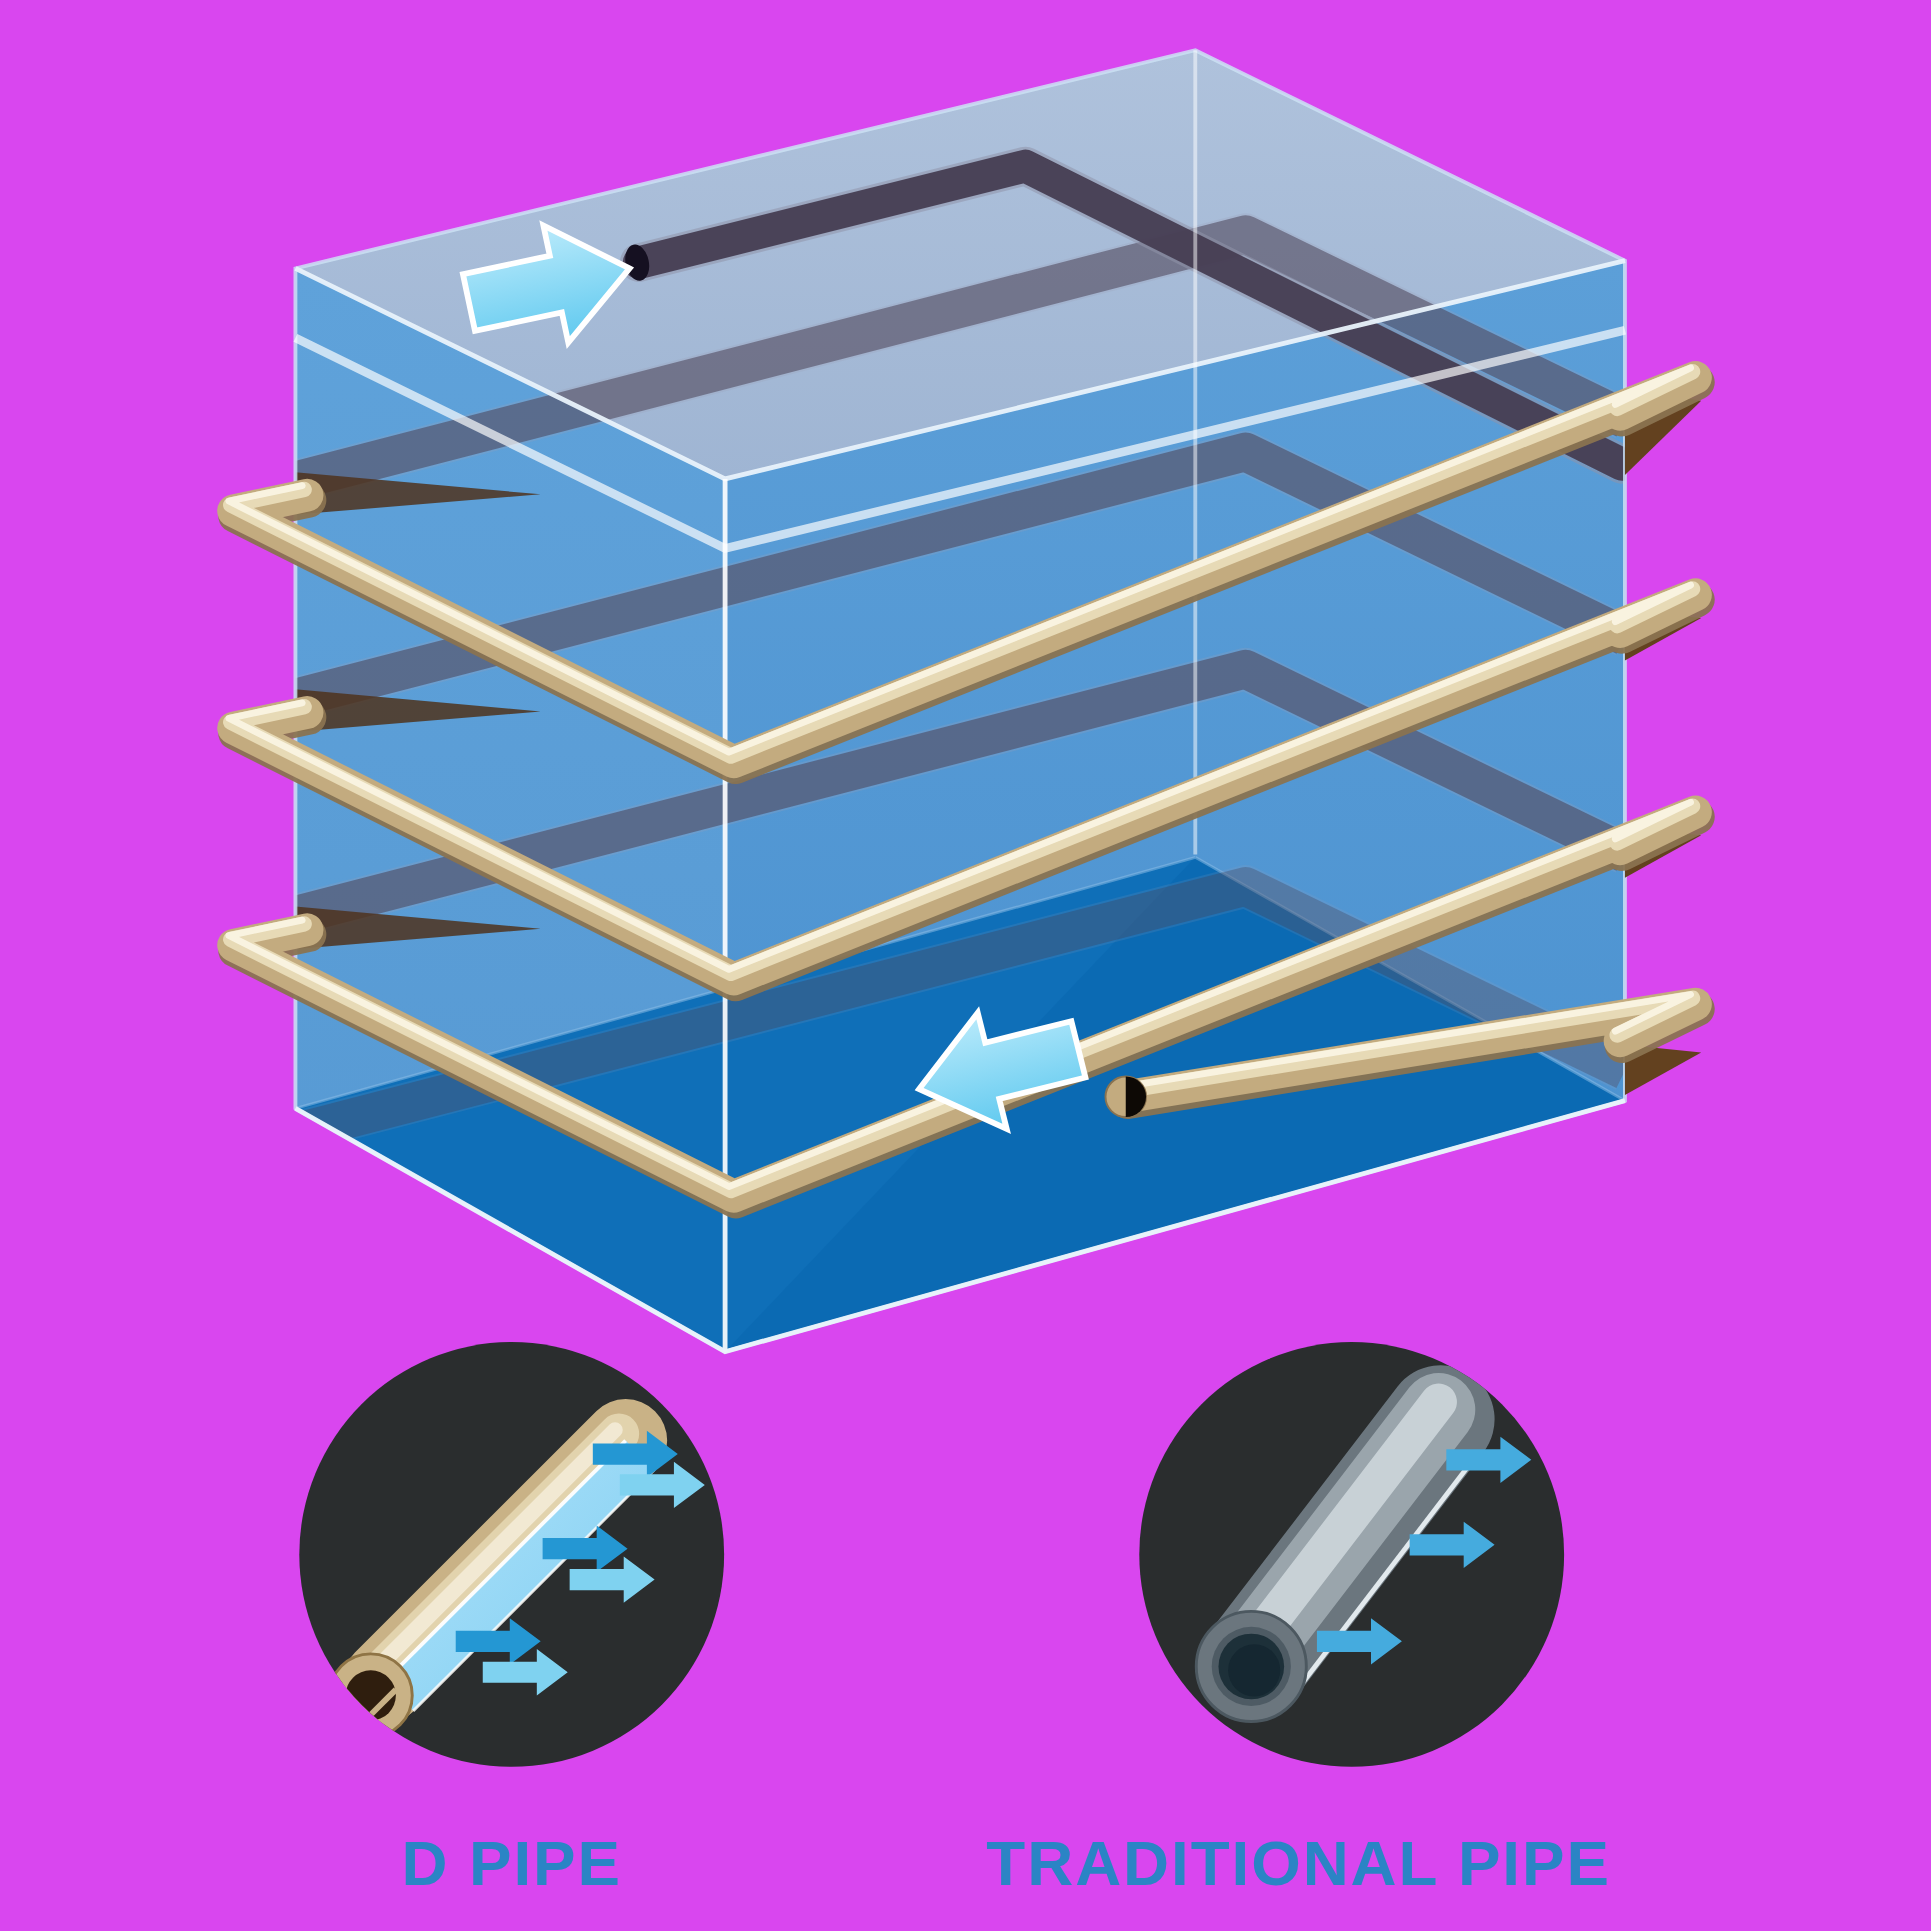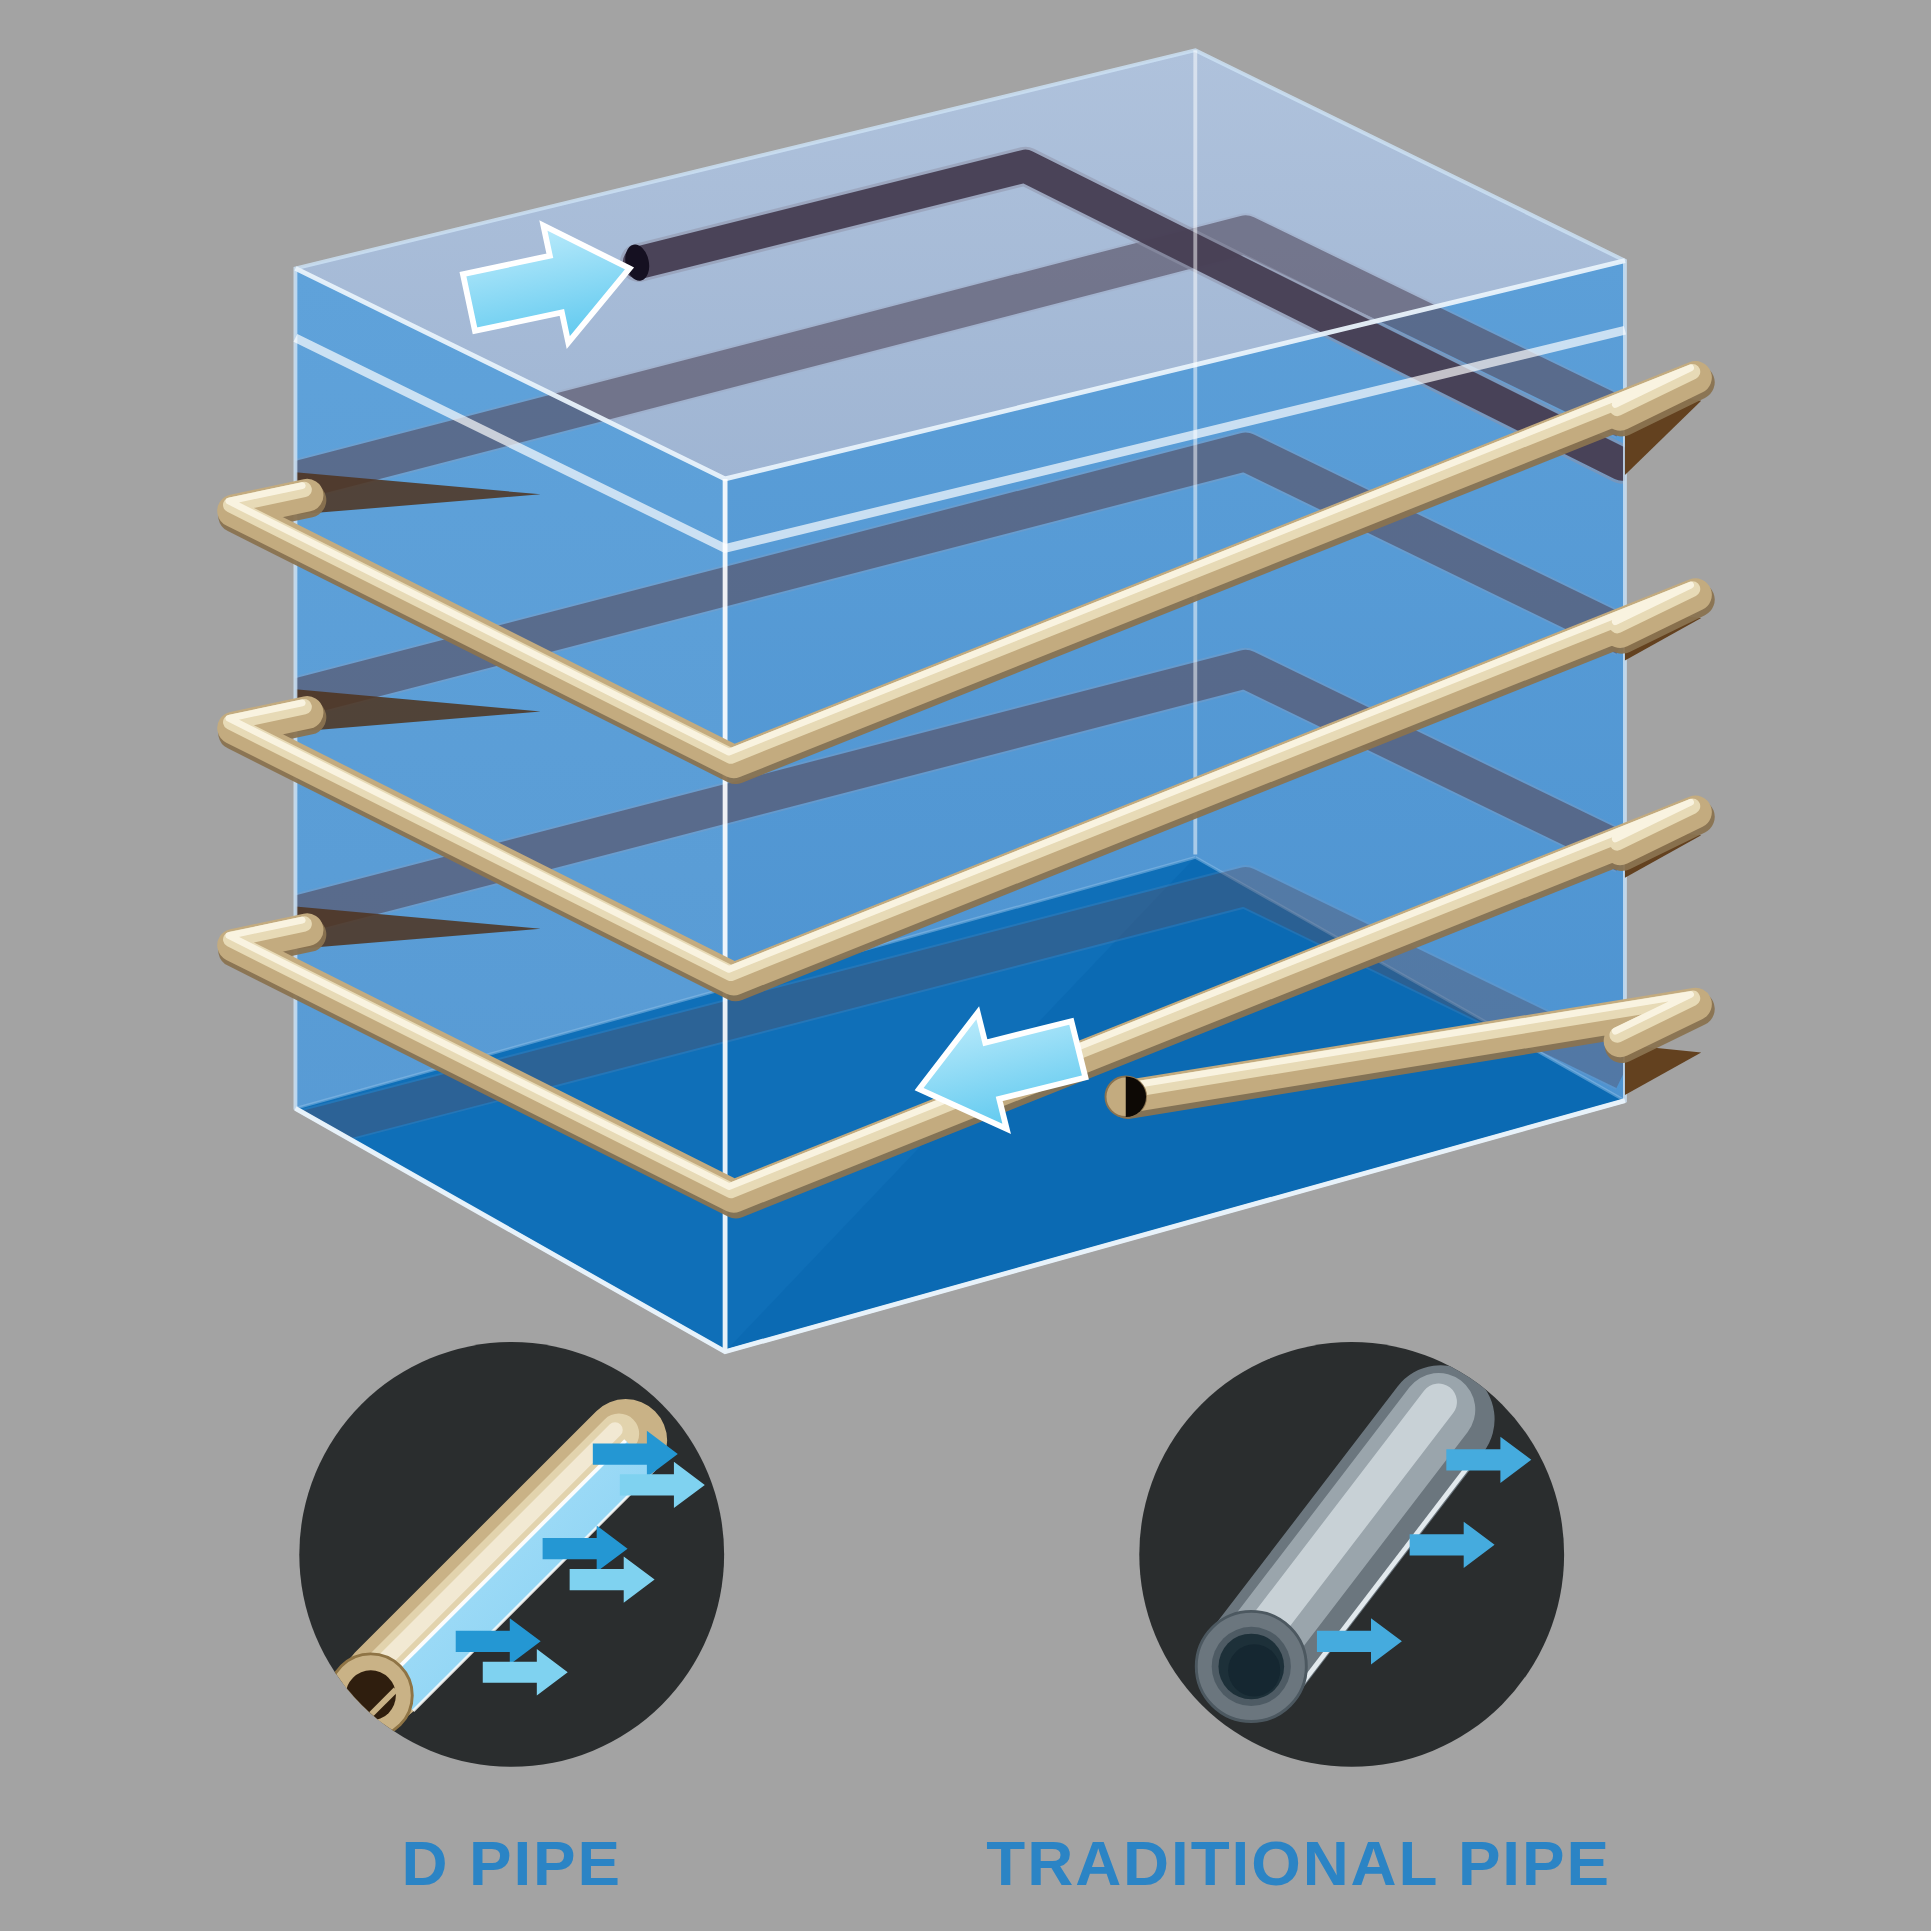--- a/index.html
+++ b/index.html
@@ -1,16 +1,16 @@
 <!DOCTYPE html>
 <html><head>
 <meta charset="utf-8">
 <style>
   html,body{margin:0;padding:0;background:#ffffff;}
-  .page{width:1931px;height:1931px;position:relative;background:#a3a3a3;overflow:hidden;
+  .page{width:1931px;height:1931px;position:relative;background:#d946ef;overflow:hidden;
         font-family:"Liberation Sans", sans-serif;}
   svg{display:block;}
   
   .pipe *{fill:none;stroke-linecap:round;stroke-linejoin:round;}
   .tanS{stroke:#8a7350;stroke-width:36;opacity:.95;}
   .tanB{stroke:#c3ab7f;stroke-width:34;}
   .tanL{stroke:#e7dab6;stroke-width:16;}
   .tanC{stroke:#faf4e3;stroke-width:7;opacity:.95;}
   .bandrim{stroke:#9aa0b6;stroke-width:44;opacity:.25;fill:none;stroke-linejoin:round;}
   .band{stroke:#4a4156;stroke-width:40;opacity:.55;fill:none;stroke-linejoin:round;}

